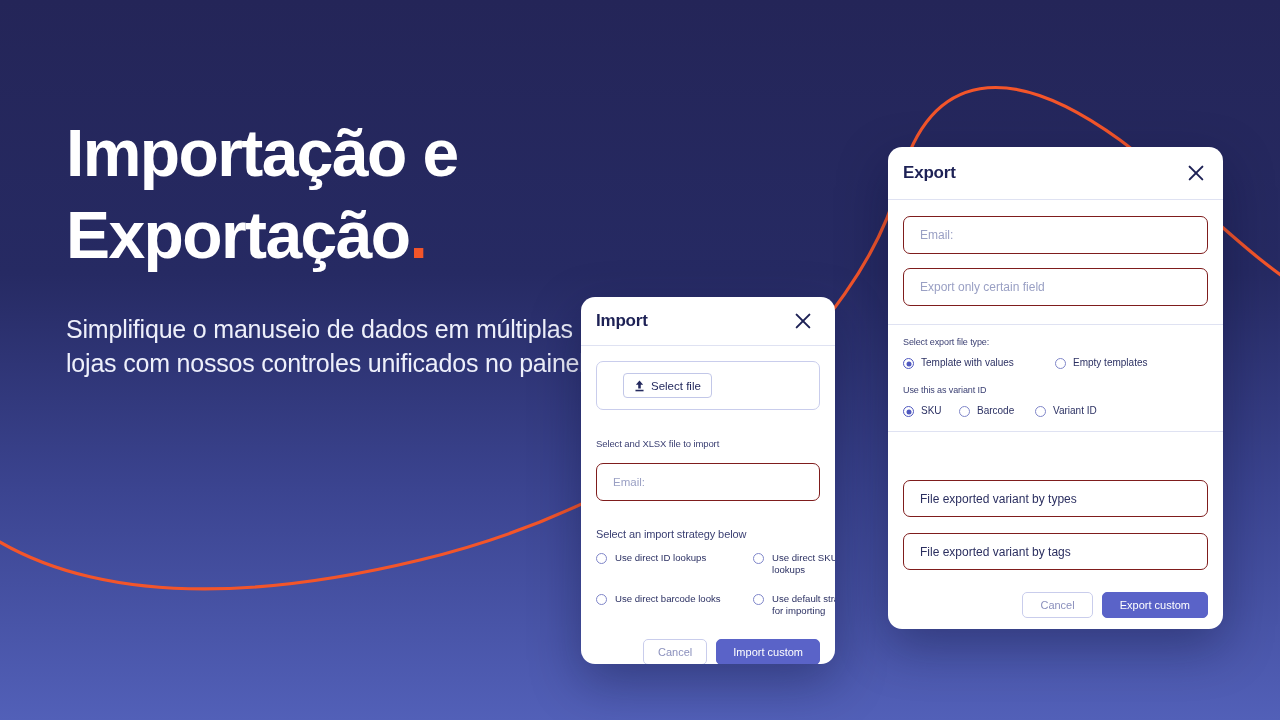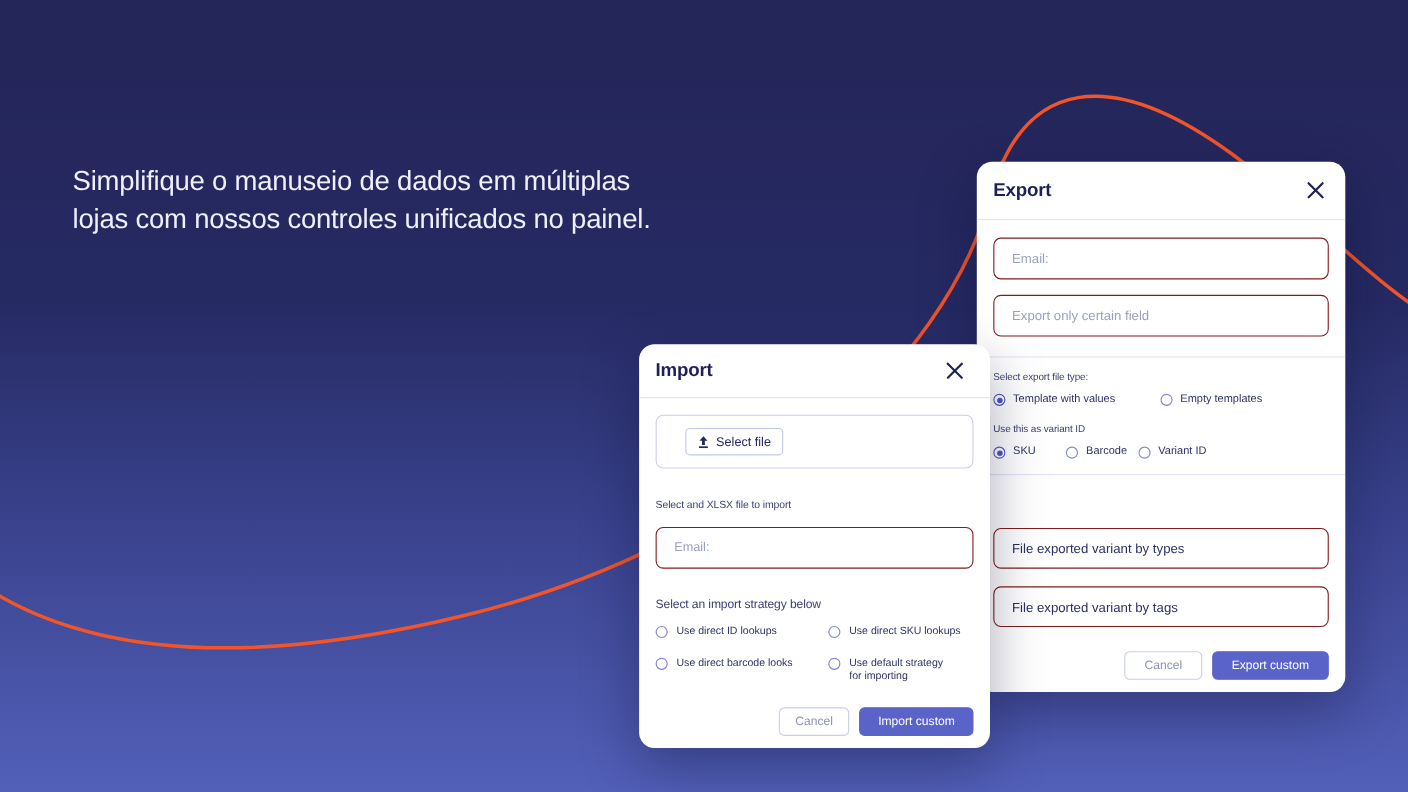--- a/index.html
+++ b/index.html
@@ -137,22 +137,22 @@
     color: #8b90bd;
   }
   .btn-primary {
     background: #5a63c8;
     border: 1px solid #5a63c8;
     color: #ffffff;
   }
 
   
   #import-dialog {
-    left: 581px; top: 313px;
-    width: 319px; height: 367px;
+    left: 581px; top: 297px;
+    width: 254px; height: 367px;
     z-index: 3;
   }
   #import-dialog .dialog-head { height: 49px; padding: 0 20px 0 15px; }
   #import-dialog .body { padding: 15px 15px 0 15px; }
   .filebox {
     height: 49px;
     border: 1px solid #c9cdec;
     border-radius: 7px;
     display: flex;
     align-items: center;
@@ -223,20 +223,26 @@
 </head>
 <body>
 
 <div id="stage">
 
   <svg id="arc-svg" viewBox="0 0 1280 720" preserveAspectRatio="none">
     <path d="M -120 400 C -40 600 180 618 420 560 C 680 498 860 330 900 180 C 930 70 1010 60 1120 140 C 1190 192 1250 262 1320 300" fill="none" stroke="#f3552a" stroke-width="3.2" stroke-linecap="round"></path>
   </svg>
 
   <div class="hero">
+    <div class="hero-title">
+      <div>Importação e</div>
+      <div>
+        <span>Exportação</span><span class="accent-dot">.</span>
+      </div>
+    </div>
     <div class="hero-sub">Simplifique o manuseio de dados em múltiplas lojas com nossos controles unificados no painel.</div>
   </div>
 
   <div class="dialog" id="export-dialog">
     <div class="dialog-head">
       <div class="dialog-title">Export</div>
       <div class="close-btn"></div>
     </div>
 
     <div class="sec-a">
@@ -256,21 +262,21 @@
           <span class="radio-label">Empty templates</span>
         </label>
       </div>
 
       <div class="helper sec-label2">Use this as variant ID</div>
       <div class="rrow">
         <label class="radio" style="width:56px;">
           <span class="dot sel"></span>
           <span class="radio-label">SKU</span>
         </label>
-        <label class="radio" style="width:76px;justify-content:center;">
+        <label class="radio" style="width:76px;">
           <span class="dot"></span>
           <span class="radio-label">Barcode</span>
         </label>
         <label class="radio">
           <span class="dot"></span>
           <span class="radio-label">Variant ID</span>
         </label>
       </div>
     </div>
 

